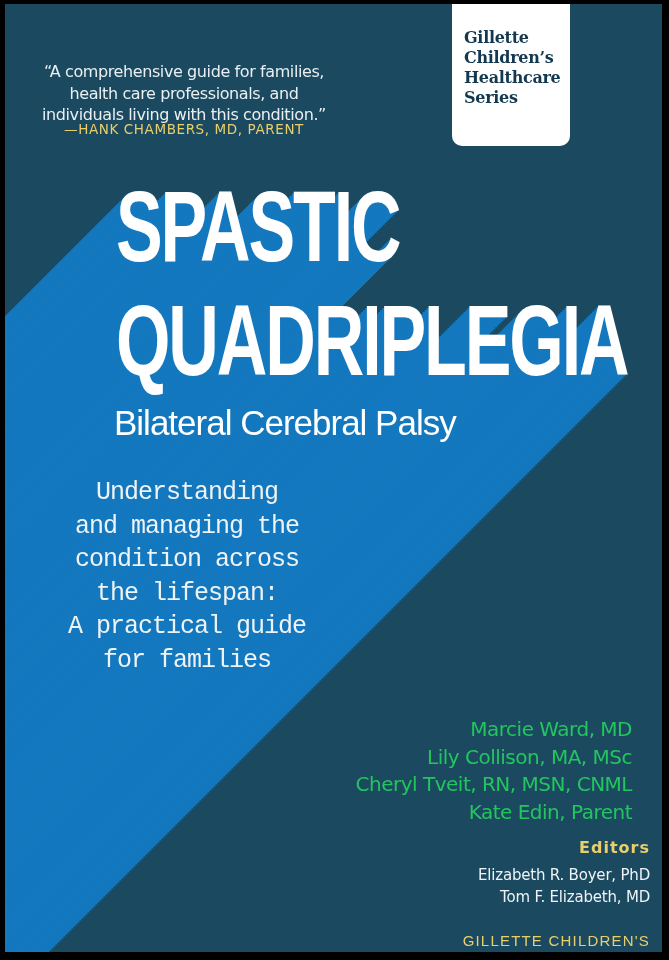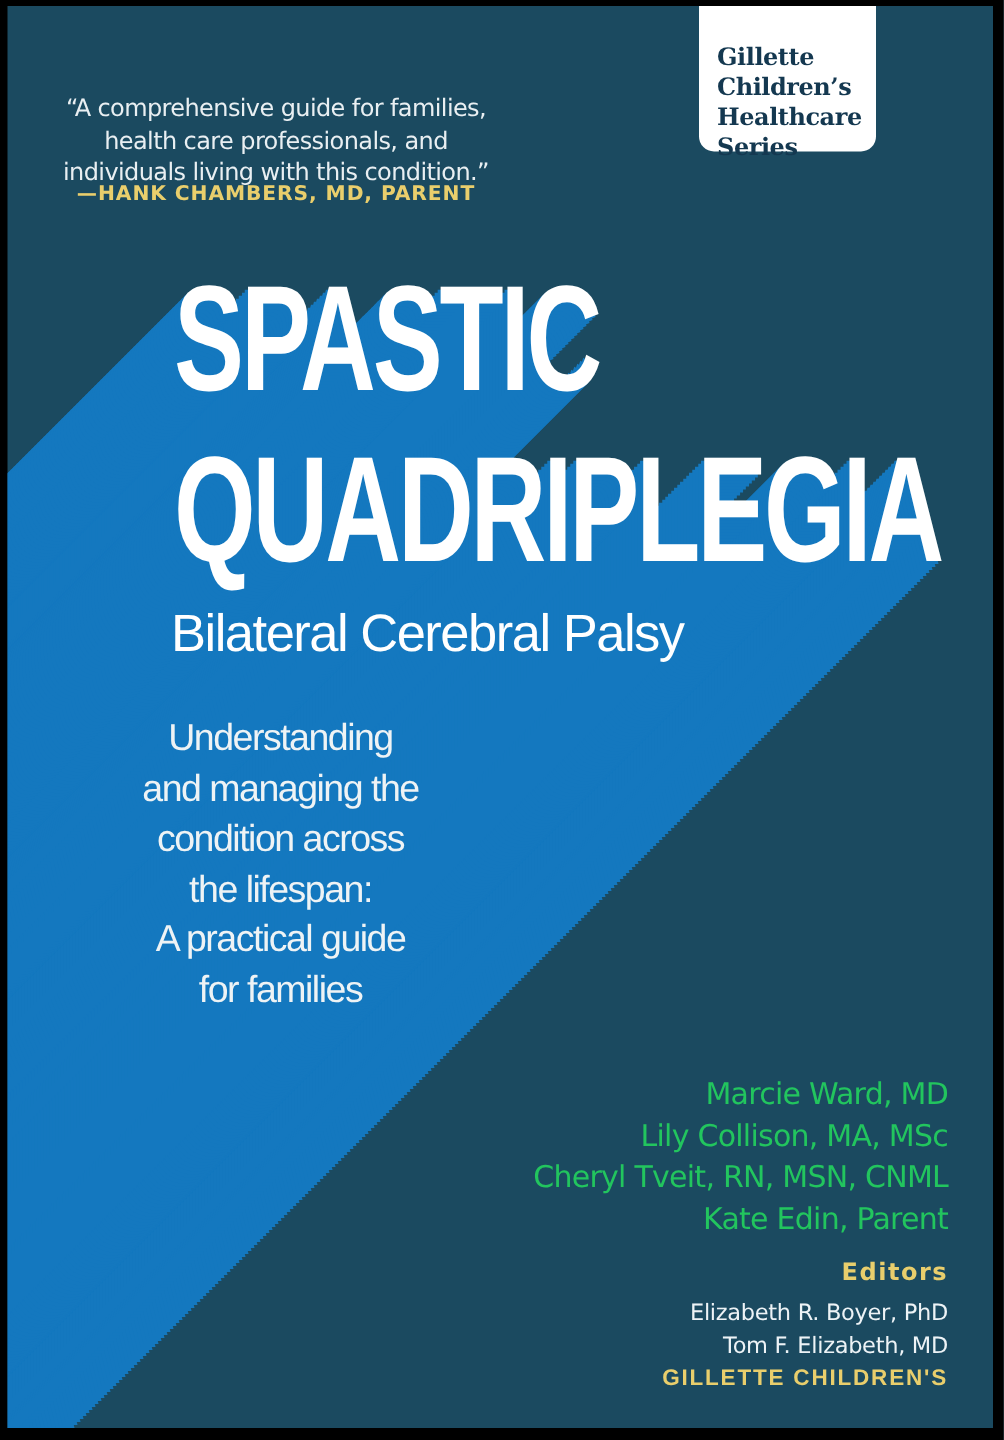--- a/index.html
+++ b/index.html
@@ -2,61 +2,61 @@
 <html style="--bg: #1B4A60; --accent: #E9CE6C; --badge-bg: #FFFFFF; --badge-ink: #143850;"><head>
 <meta charset="utf-8">
 <style>
   html,body{margin:0;padding:0;background:#2a2a2a;}
   .page{position:relative;width:669px;height:960px;background:#000;overflow:hidden;
         font-family:"DejaVu Sans",sans-serif;}
   .cover{position:absolute;left:5px;top:4px;width:657px;height:948px;
          background:var(--bg,#1B4A60);overflow:hidden;}
 
   
-  .badge{position:absolute;top:0;right:78px;width:118px;height:97px;
+  .badge{position:absolute;top:0;right:92px;width:118px;height:142px;
          background:var(--badge-bg,#fff);border-radius:0 0 10px 10px;
          box-sizing:border-box;padding:24px 8px 0 12px;}
   .badge-text{font-family:"DejaVu Serif",serif;font-weight:bold;font-size:16px;
               line-height:20px;letter-spacing:-0.3px;color:var(--badge-ink,#143850);
               white-space:pre-line;}
 
   
   .quote{position:absolute;top:57px;left:14px;width:330px;text-align:center;
          color:#E9EFF2;font-size:16px;line-height:21.5px;letter-spacing:-0.4px;
          white-space:pre-line;}
   .attribution{position:absolute;top:117px;left:14px;width:330px;text-align:center;
-         color:var(--accent,#E9CE6C);font-weight:bold;font-size:13.5px;
+         color:var(--accent,#E9CE6C);font-weight:normal;font-size:13.5px;
          letter-spacing:0.6px;white-space:nowrap;}
 
   
   .title-block{position:absolute;left:111px;top:165px;
          transform:scaleX(0.7);transform-origin:left top;
          font-family:"Liberation Sans",sans-serif;font-weight:bold;
          font-size:100px;line-height:114px;letter-spacing:-3px;
          color:#FFFFFF;white-space:nowrap;}
   .subtitle{position:absolute;left:109px;top:399px;
          font-family:"Liberation Sans",sans-serif;font-weight:normal;
          font-size:35px;letter-spacing:-1px;color:#FFFFFF;white-space:nowrap;}
 
   
   .tagline{position:absolute;left:12px;top:472px;width:340px;text-align:center;
-         font-family:Liberation Sans, sans-serif;font-size:25px;line-height:33.5px;
+         font-family:Liberation Mono, monospace;font-size:25px;line-height:33.5px;
          letter-spacing:-1px;color:#EEF3F5;white-space:pre-line;}
 
   
   .authors{position:absolute;right:30px;top:712px;text-align:right;
          font-size:20px;line-height:27.5px;letter-spacing:-0.5px;
          color:#22c55e;white-space:pre-line;}
-  .editors{position:absolute;right:30px;top:834px;text-align:right;}
+  .editors{position:absolute;right:12px;top:834px;text-align:right;}
   .editors-label{color:var(--accent,#E9CE6C);font-weight:bold;font-size:16px;
          letter-spacing:1px;line-height:20px;margin-bottom:6px;}
   .editor-name{font-size:15px;line-height:22px;letter-spacing:-0.2px;color:#EDF3F6;}
   .publisher{color:var(--accent,#E9CE6C);font-family:"Liberation Sans",sans-serif;
-         font-weight:bold;font-size:15px;letter-spacing:1.2px;line-height:18px;
-         margin-top:2px;}
+         font-weight:normal;font-size:15px;letter-spacing:1.2px;line-height:18px;
+         margin-top:24px;}
 </style>
 </head>
 <body>
 
 <div class="page">
   <div class="cover">
 
     <div class="quote">“A comprehensive guide for families,
 health care professionals, and
 individuals living with this condition.”</div>

